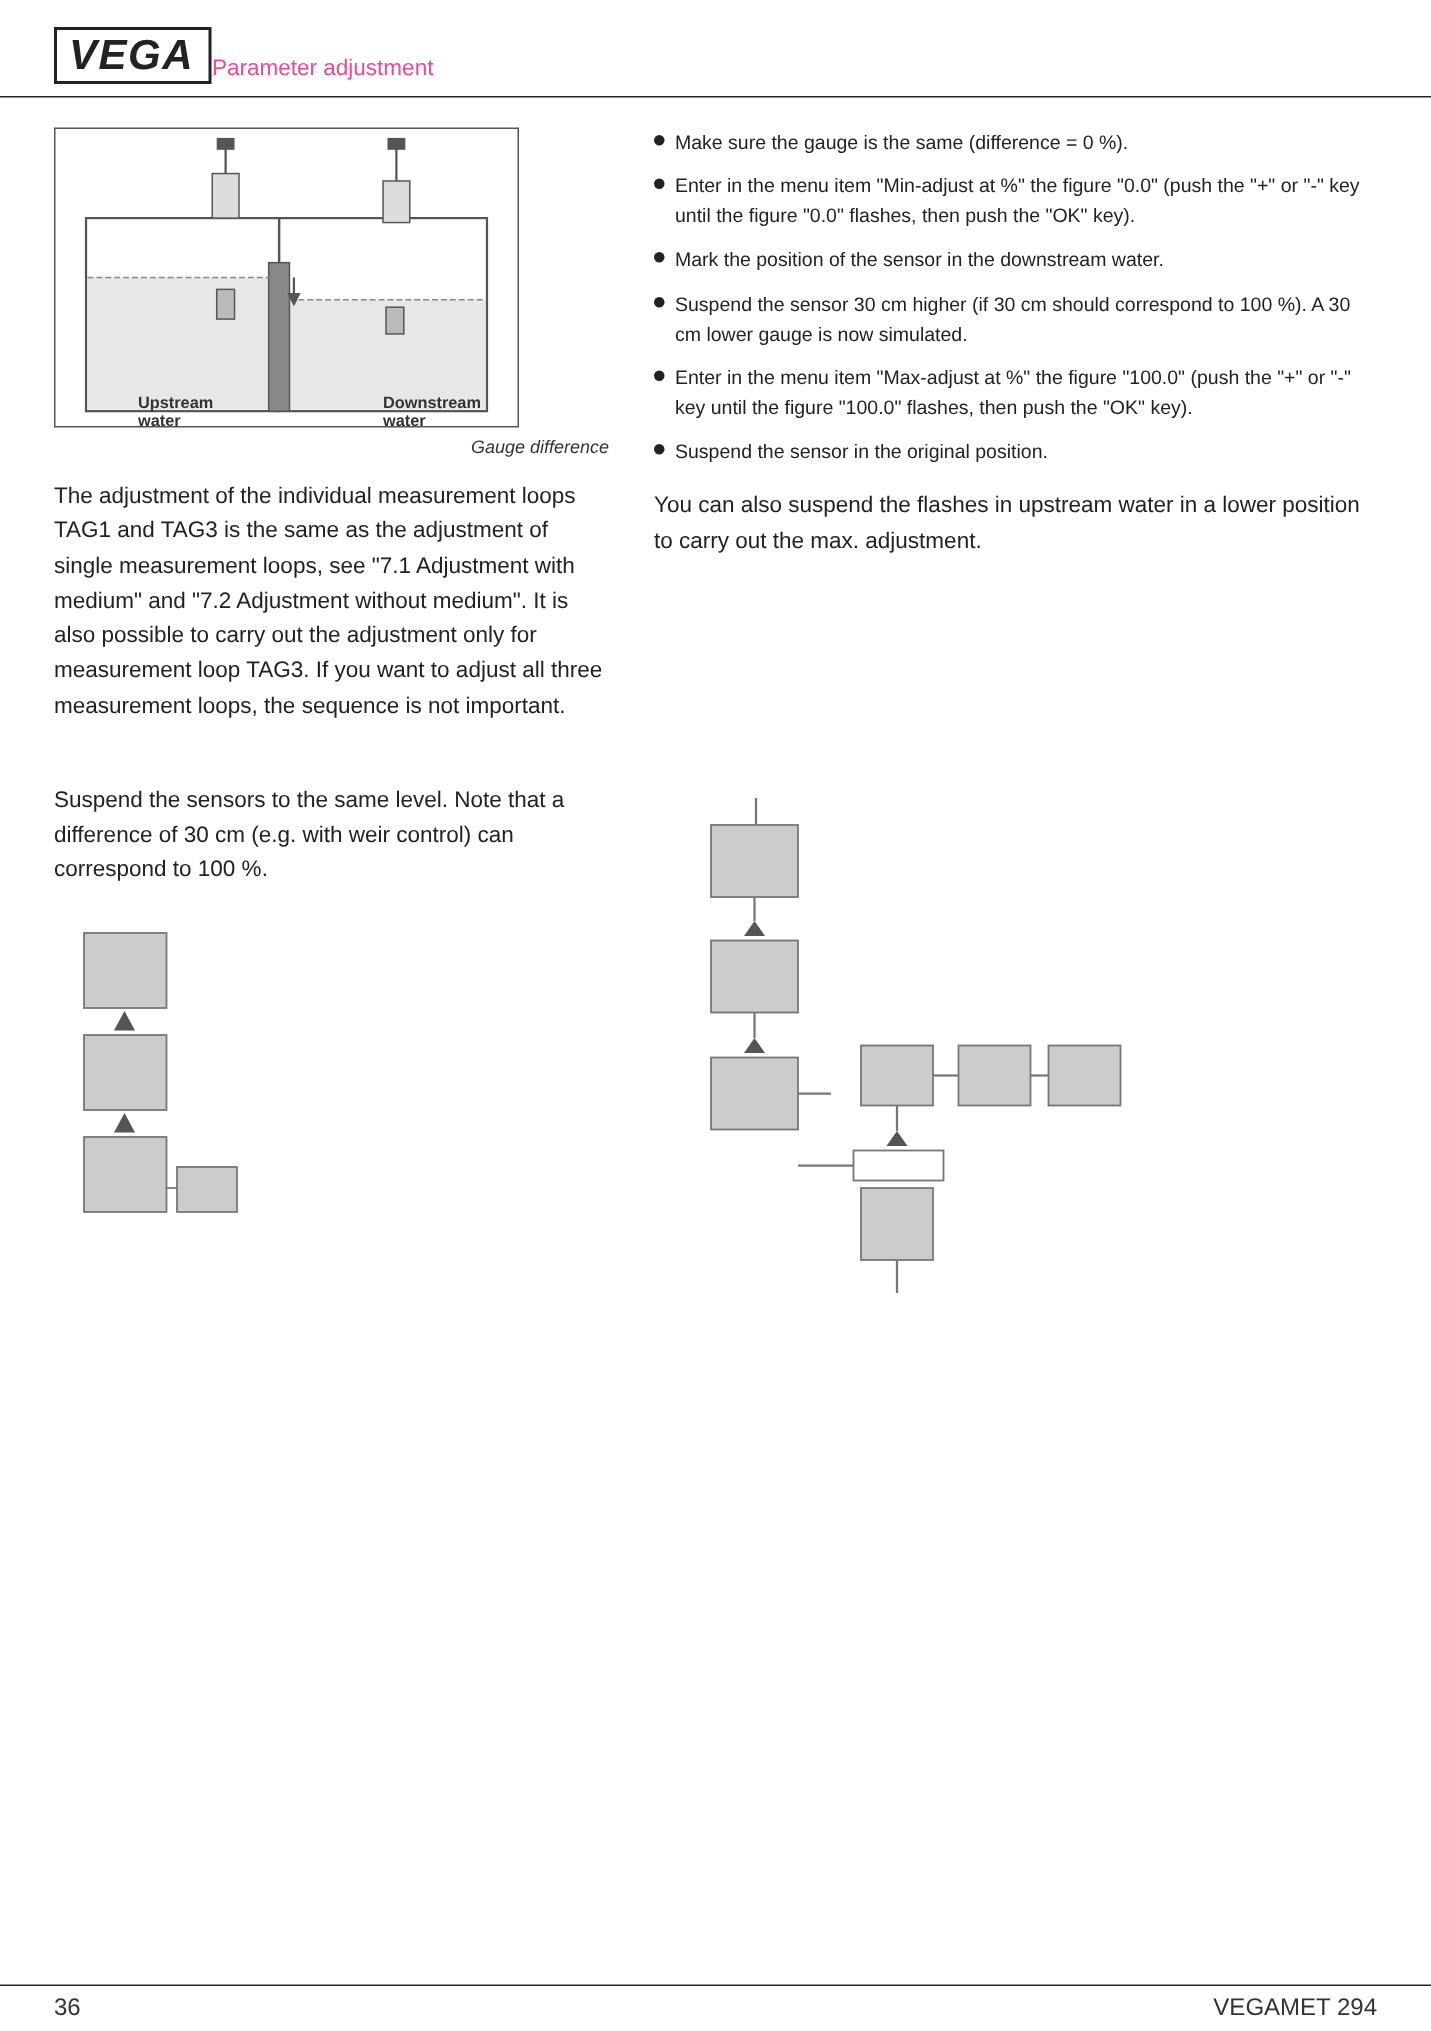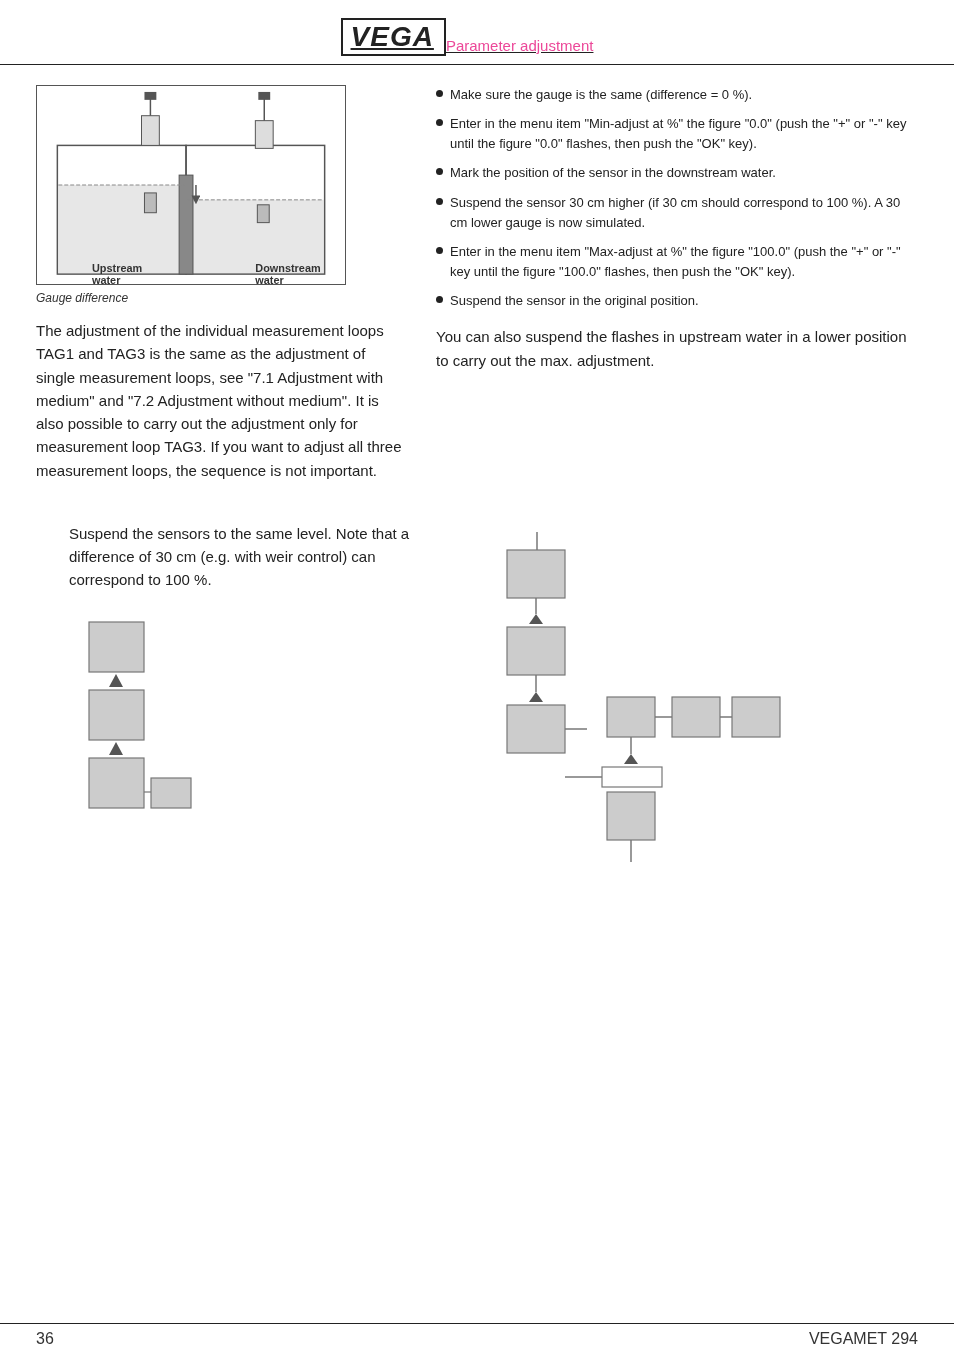--- a/index.html
+++ b/index.html
@@ -9,26 +9,25 @@
       background: #fff;
       color: #222;
       width: 954px;
       min-height: 1354px;
       position: relative;
     }
 
     
     .page-header {
       display: flex;
-      justify-content: center;
+      justify-content: flex-start;
       align-items: flex-start;
       padding: 18px 56px 0 36px;
       border-bottom: 1.5px solid #222;
       padding-bottom: 8px;
-      text-decoration: underline;
     }
     .vega-logo {
       font-size: 28px;
       font-weight: 900;
       font-style: italic;
       color: #222;
       letter-spacing: 1px;
       border: 2.5px solid #222;
       padding: 3px 10px 3px 8px;
       line-height: 1;
@@ -66,20 +65,21 @@
     }
     .gauge-diagram svg {
       width: 100%;
       height: 100%;
     }
     .gauge-caption {
       font-style: italic;
       font-size: 12px;
       color: #333;
       margin-bottom: 14px;
+      text-align: right;
     }
 
     
     .body-text {
       font-size: 15px;
       line-height: 1.55;
       color: #222;
     }
     .body-text p {
       margin-bottom: 10px;
@@ -106,21 +106,20 @@
       background: #222;
       flex-shrink: 0;
       margin-top: 5px;
     }
 
     
     .bottom-section {
       display: flex;
       padding: 10px 56px 20px 36px;
       gap: 38px;
-      margin-left: 33px;
     }
     .bottom-left {
       width: 370px;
       flex-shrink: 0;
     }
     .bottom-right {
       flex: 1;
     }
 
     

